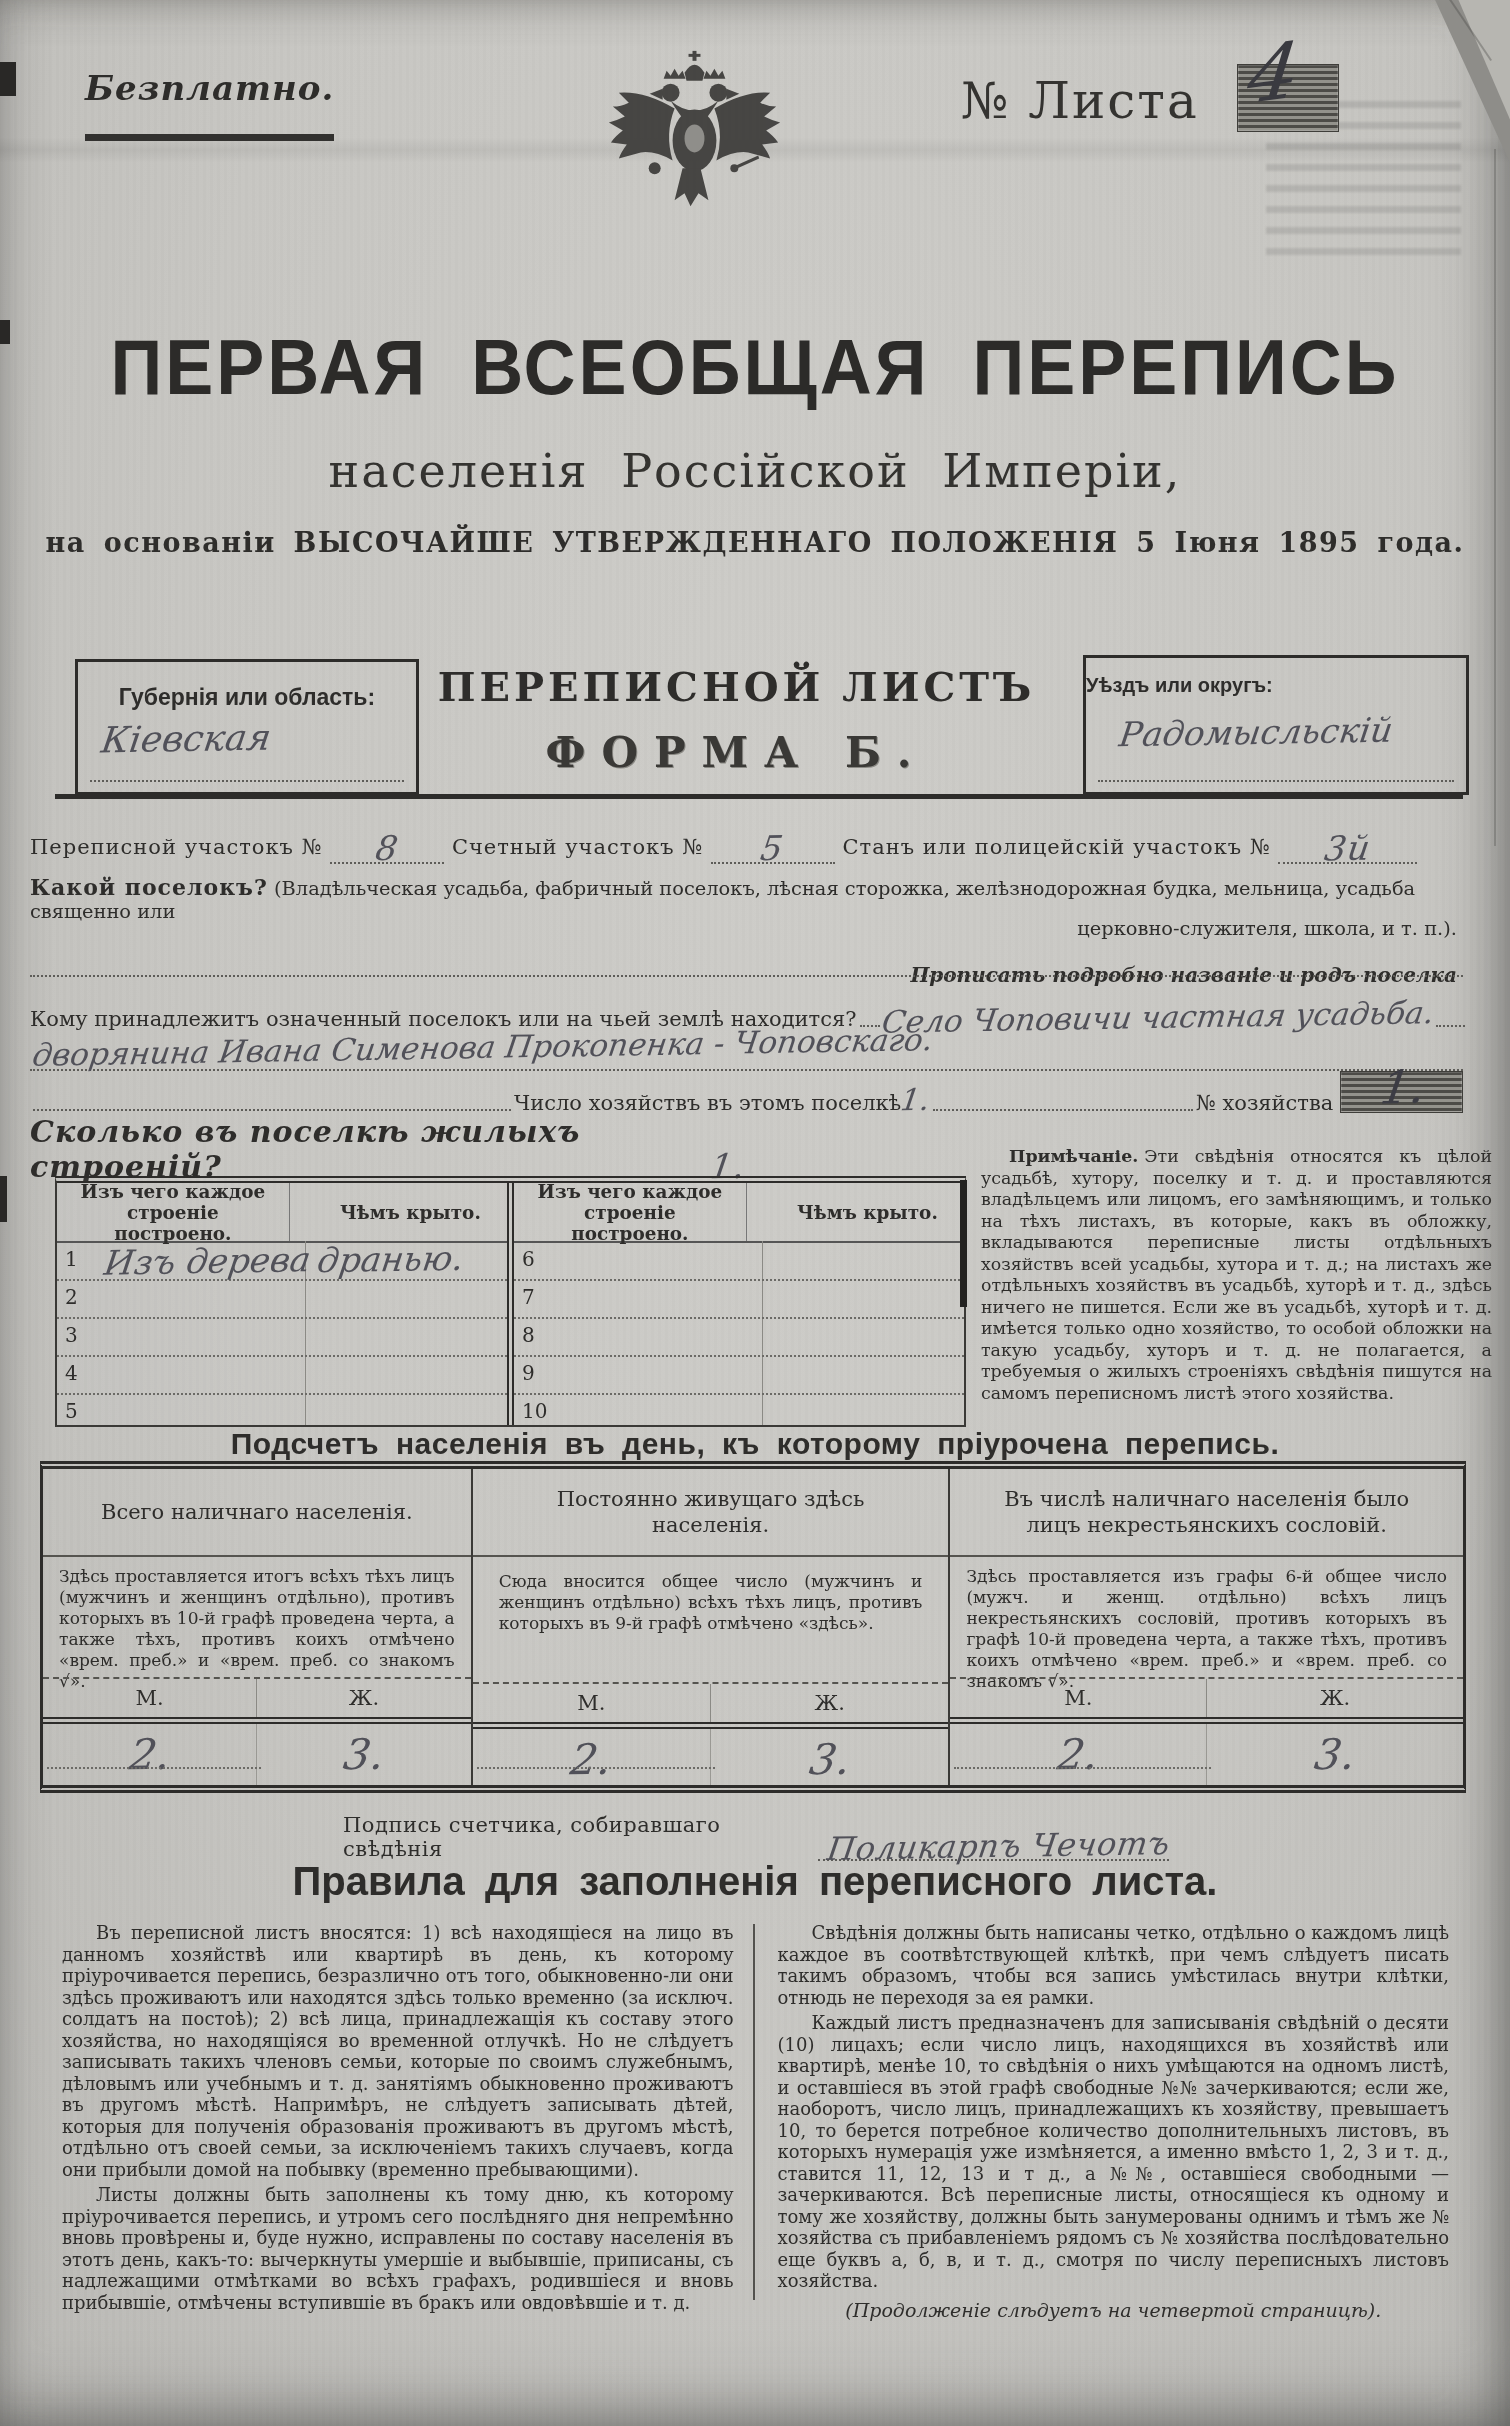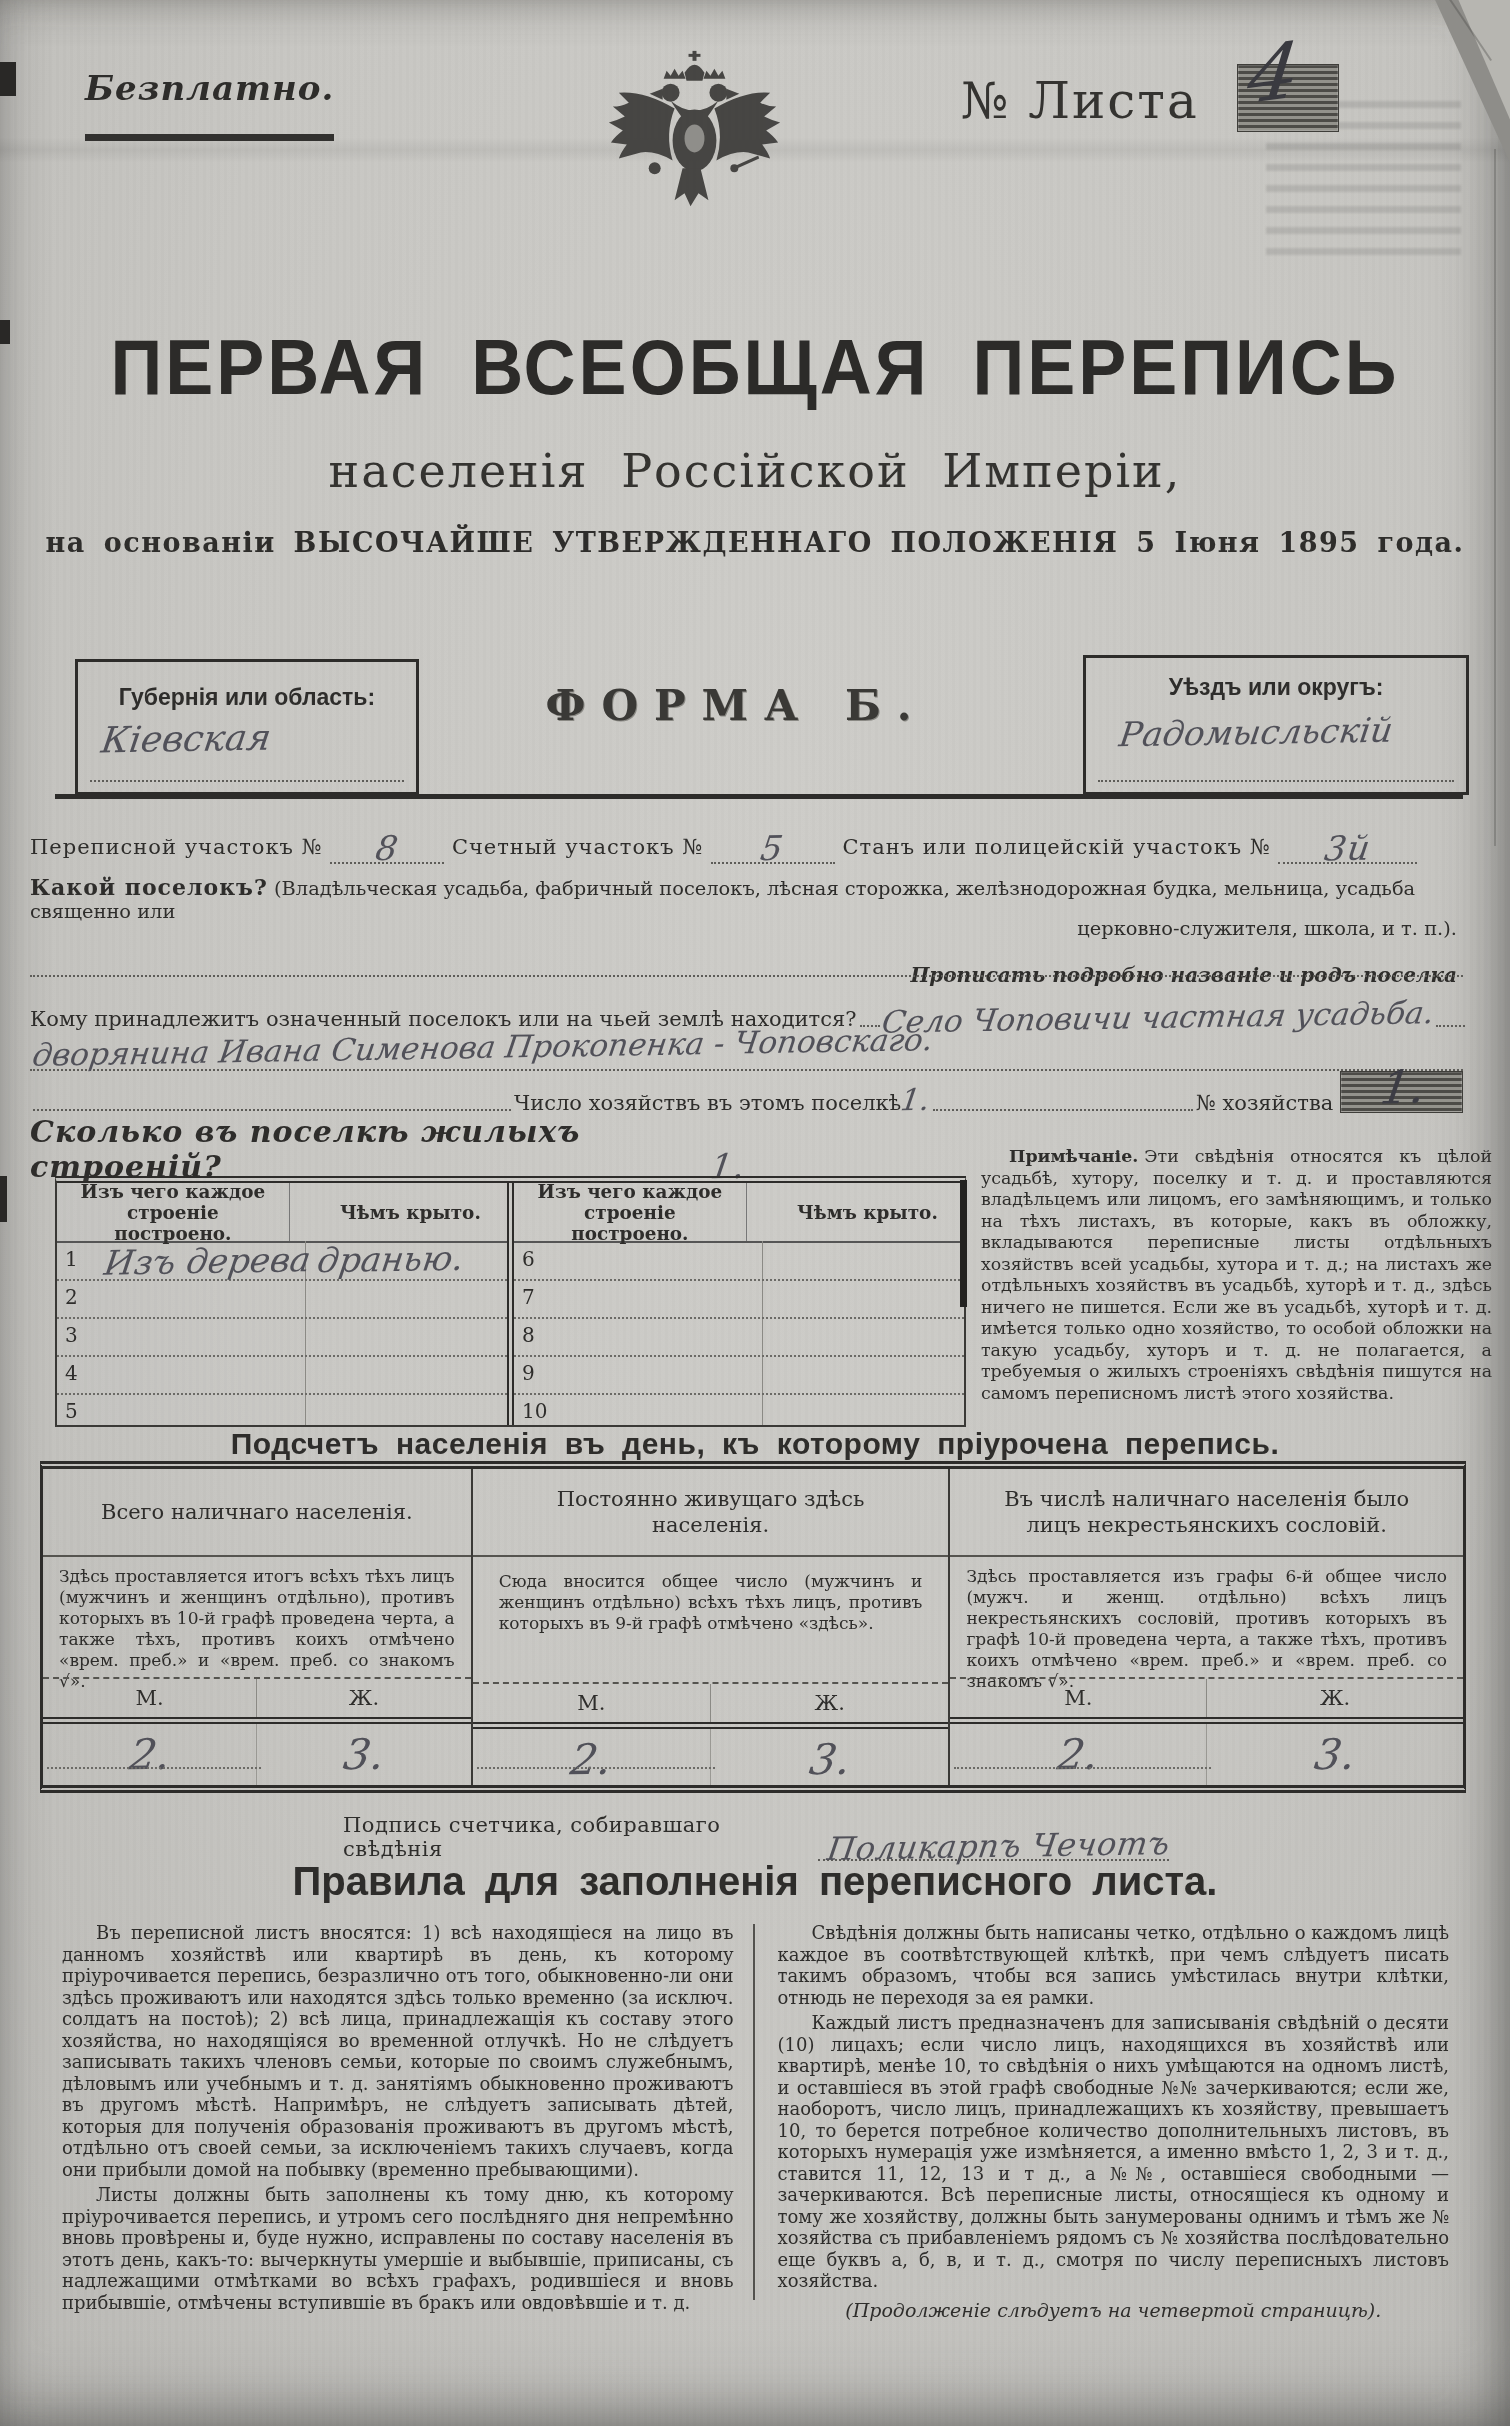--- a/index.html
+++ b/index.html
@@ -45,21 +45,21 @@
   #band-rule{left:55px;top:794px;width:1408px;height:5px;background:#2d2c2a;}
   .bandbox{border:3px solid #2d2c2a;}
   #box-left{left:55px;top:659px;width:338px;height:130px;margin-left:20px;}
   #box-left .lbl{display:block;text-align:center;margin-top:22px;font-size:23px;font-weight:bold;}
   #box-left .hand{position:absolute;left:24px;top:56px;font-size:36px;}
   .boxdots{position:absolute;left:12px;right:12px;bottom:10px;border-bottom:2px dotted #5d5c58;}
   #band-center{left:418px;top:663px;width:637px;text-align:center;}
   #band-center .l1{font-size:40px;font-weight:bold;letter-spacing:4px;display:block;}
   #band-center .l2{font-size:42px;font-weight:bold;letter-spacing:16px;display:block;margin-top:18px;color:#3a3936;text-shadow:1px 1px 0 #8a8984;}
   #box-right{left:1083px;top:655px;width:380px;height:134px;}
-  #box-right .lbl{display:block;text-align:center;margin-top:16px;font-size:23px;font-weight:bold;}
+  #box-right .lbl{display:block;text-align:left;margin-top:16px;font-size:20px;font-weight:bold;}
   #box-right .hand{position:absolute;left:34px;top:54px;font-size:34px;}
   
   #district{left:30px;top:822px;width:1443px;font-size:21px;letter-spacing:1px;}
   #district .dotfill{text-align:center;}
   #district .hand{font-size:34px;position:relative;top:6px;}
   
   #settle-1{left:30px;top:874px;width:1445px;font-size:19.4px;}
   #settle-1 b{font-size:22px;letter-spacing:1px;}
   #settle-2{left:104px;top:917px;width:1353px;font-size:19.4px;flex-direction:column;}
   #settle-2 .it{font-style:italic;font-weight:bold;font-size:20px;}
@@ -192,20 +192,21 @@
   <div class="abs centerline sans" id="title1">ПЕРВАЯ ВСЕОБЩАЯ ПЕРЕПИСЬ</div>
   <div class="abs centerline" id="title2">населенія Россійской Имперіи,</div>
   <div class="abs centerline" id="title3">на основаніи ВЫСОЧАЙШЕ УТВЕРЖДЕННАГО ПОЛОЖЕНІЯ 5 Іюня 1895 года.</div>
 
   <div class="abs bandbox" id="box-left">
     <span class="lbl sans">Губернія или область:</span>
     <span class="hand">Кіевская</span>
     <span class="boxdots"></span>
   </div>
   <div class="abs" id="band-center">
+    <span class="l1">ПЕРЕПИСНОЙ ЛИСТЪ</span>
     <span class="l2">ФОРМА Б.</span>
   </div>
   <div class="abs bandbox" id="box-right">
     <span class="lbl sans">Уѣздъ или округъ:</span>
     <span class="hand">Радомысльскій</span>
     <span class="boxdots"></span>
   </div>
   <div class="abs" id="band-rule"></div>
 
   <div class="abs" id="district">

